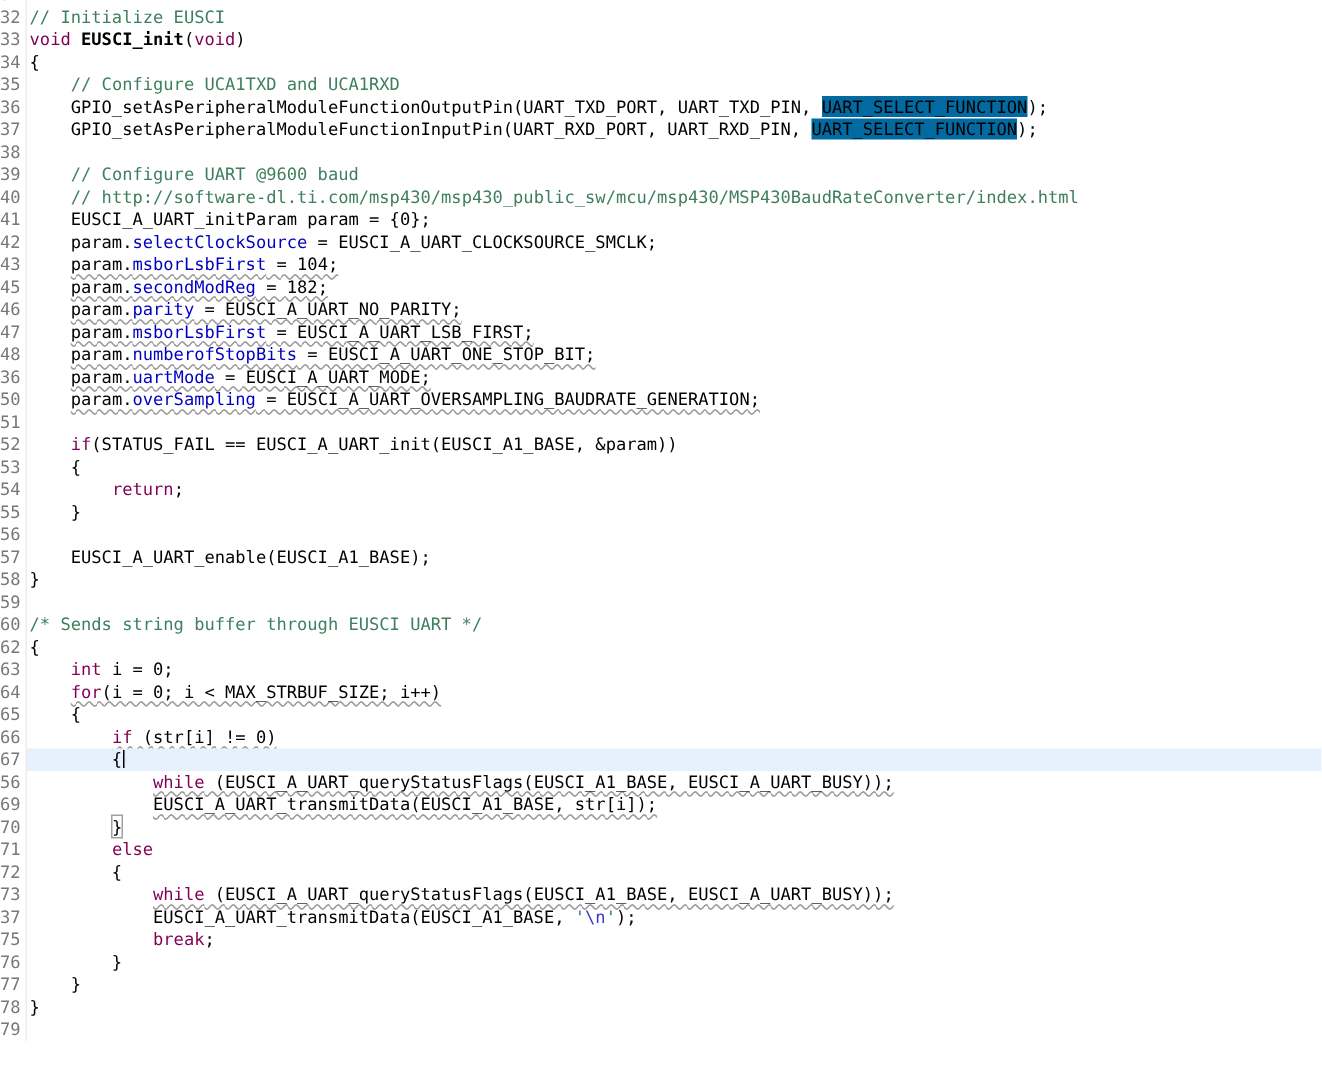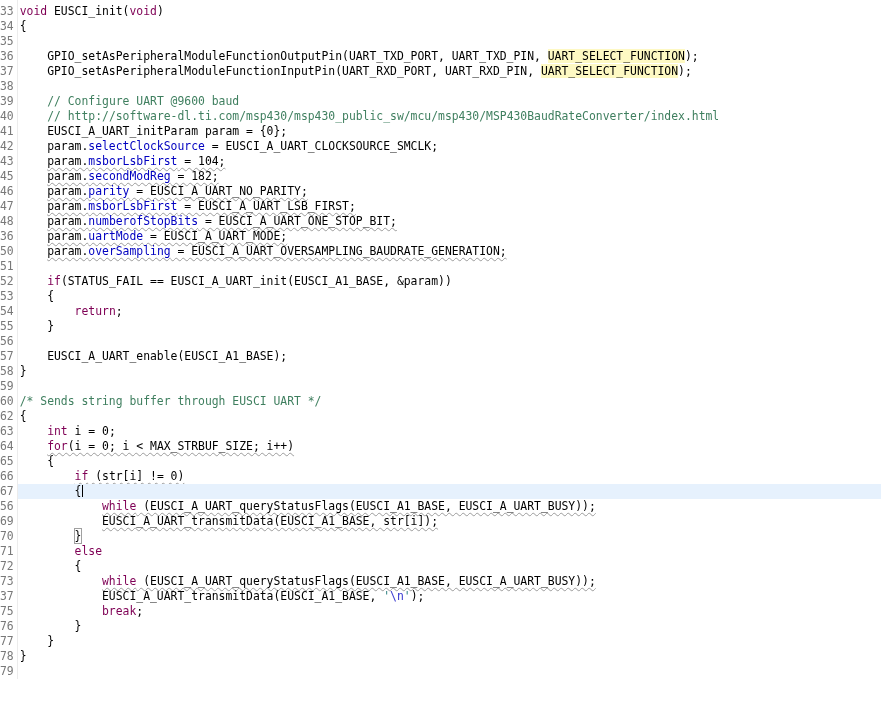--- a/index.html
+++ b/index.html
@@ -25,22 +25,22 @@
     user-select: none;
   }
   .code { flex: 1 1 auto; padding-left: 2px; color: #000000; }
   .code.cur { background: #e6f1fd; }
 
   
   .tp { color: #000000; }
   .tk { color: #7f0055; font-weight: normal; text-align: right; }
   .tc { color: #3f7f5f; }
   .tm { color: #0000c0; }
-  .tf { color: #000000; font-weight: normal; }
-  .to { color: #000000; background: #fef9c3; }
+  .tf { color: #000000; font-weight: bold; }
+  .to { color: #000000; background: #0369a1; }
   .tq { color: #2a7f7f; }
   .te { color: #3737cf; }
   .w  {
     text-decoration-line: underline;
     text-decoration-style: wavy;
     text-decoration-color: #9c9c9c;
     text-decoration-thickness: 1px;
     text-underline-offset: 2px;
     text-decoration-skip-ink: none;
   }
@@ -53,23 +53,24 @@
     vertical-align: -2px;
     margin-left: 0.5px;
   }
 </style>
 </head>
 <body>
 
 <div id="editor">
   <div id="lines">
       <div class="row"><span class="gut">31</span><span class="code"></span></div>
+      <div class="row"><span class="gut">32</span><span class="code"><span class="tc">// Initialize EUSCI</span></span></div>
       <div class="row"><span class="gut">33</span><span class="code"><span class="tk">void</span><span class="tp"> </span><span class="tf">EUSCI_init</span><span class="tp">(</span><span class="tk">void</span><span class="tp">)</span></span></div>
       <div class="row"><span class="gut">34</span><span class="code"><span class="tp">{</span></span></div>
-      <div class="row"><span class="gut">35</span><span class="code"><span class="tp">    </span></span></div>
+      <div class="row"><span class="gut">35</span><span class="code"><span class="tp">    </span><span class="tc">// Configure UCA1TXD and UCA1RXD</span></span></div>
       <div class="row"><span class="gut">36</span><span class="code"><span class="tp">    GPIO_setAsPeripheralModuleFunctionOutputPin(UART_TXD_PORT, UART_TXD_PIN, </span><span class="to">UART_SELECT_FUNCTION</span><span class="tp">);</span></span></div>
       <div class="row"><span class="gut">37</span><span class="code"><span class="tp">    GPIO_setAsPeripheralModuleFunctionInputPin(UART_RXD_PORT, UART_RXD_PIN, </span><span class="to">UART_SELECT_FUNCTION</span><span class="tp">);</span></span></div>
       <div class="row"><span class="gut">38</span><span class="code"></span></div>
       <div class="row"><span class="gut">39</span><span class="code"><span class="tp">    </span><span class="tc">// Configure UART @9600 baud</span></span></div>
       <div class="row"><span class="gut">40</span><span class="code"><span class="tp">    </span><span class="tc">// http://software-dl.ti.com/msp430/msp430_public_sw/mcu/msp430/MSP430BaudRateConverter/index.html</span></span></div>
       <div class="row"><span class="gut">41</span><span class="code"><span class="tp">    EUSCI_A_UART_initParam param = {0};</span></span></div>
       <div class="row"><span class="gut">42</span><span class="code"><span class="tp">    param.</span><span class="tm">selectClockSource</span><span class="tp"> = EUSCI_A_UART_CLOCKSOURCE_SMCLK;</span></span></div>
       <div class="row"><span class="gut">43</span><span class="code"><span class="tp">    </span><span class="tp w">param.</span><span class="tm w">msborLsbFirst</span><span class="tp w"> = 104;</span></span></div>
       <div class="row"><span class="gut">45</span><span class="code"><span class="tp">    </span><span class="tp w">param.</span><span class="tm w">secondModReg</span><span class="tp w"> = 182;</span></span></div>
       <div class="row"><span class="gut">46</span><span class="code"><span class="tp">    </span><span class="tp w">param.</span><span class="tm w">parity</span><span class="tp w"> = EUSCI_A_UART_NO_PARITY;</span></span></div>

